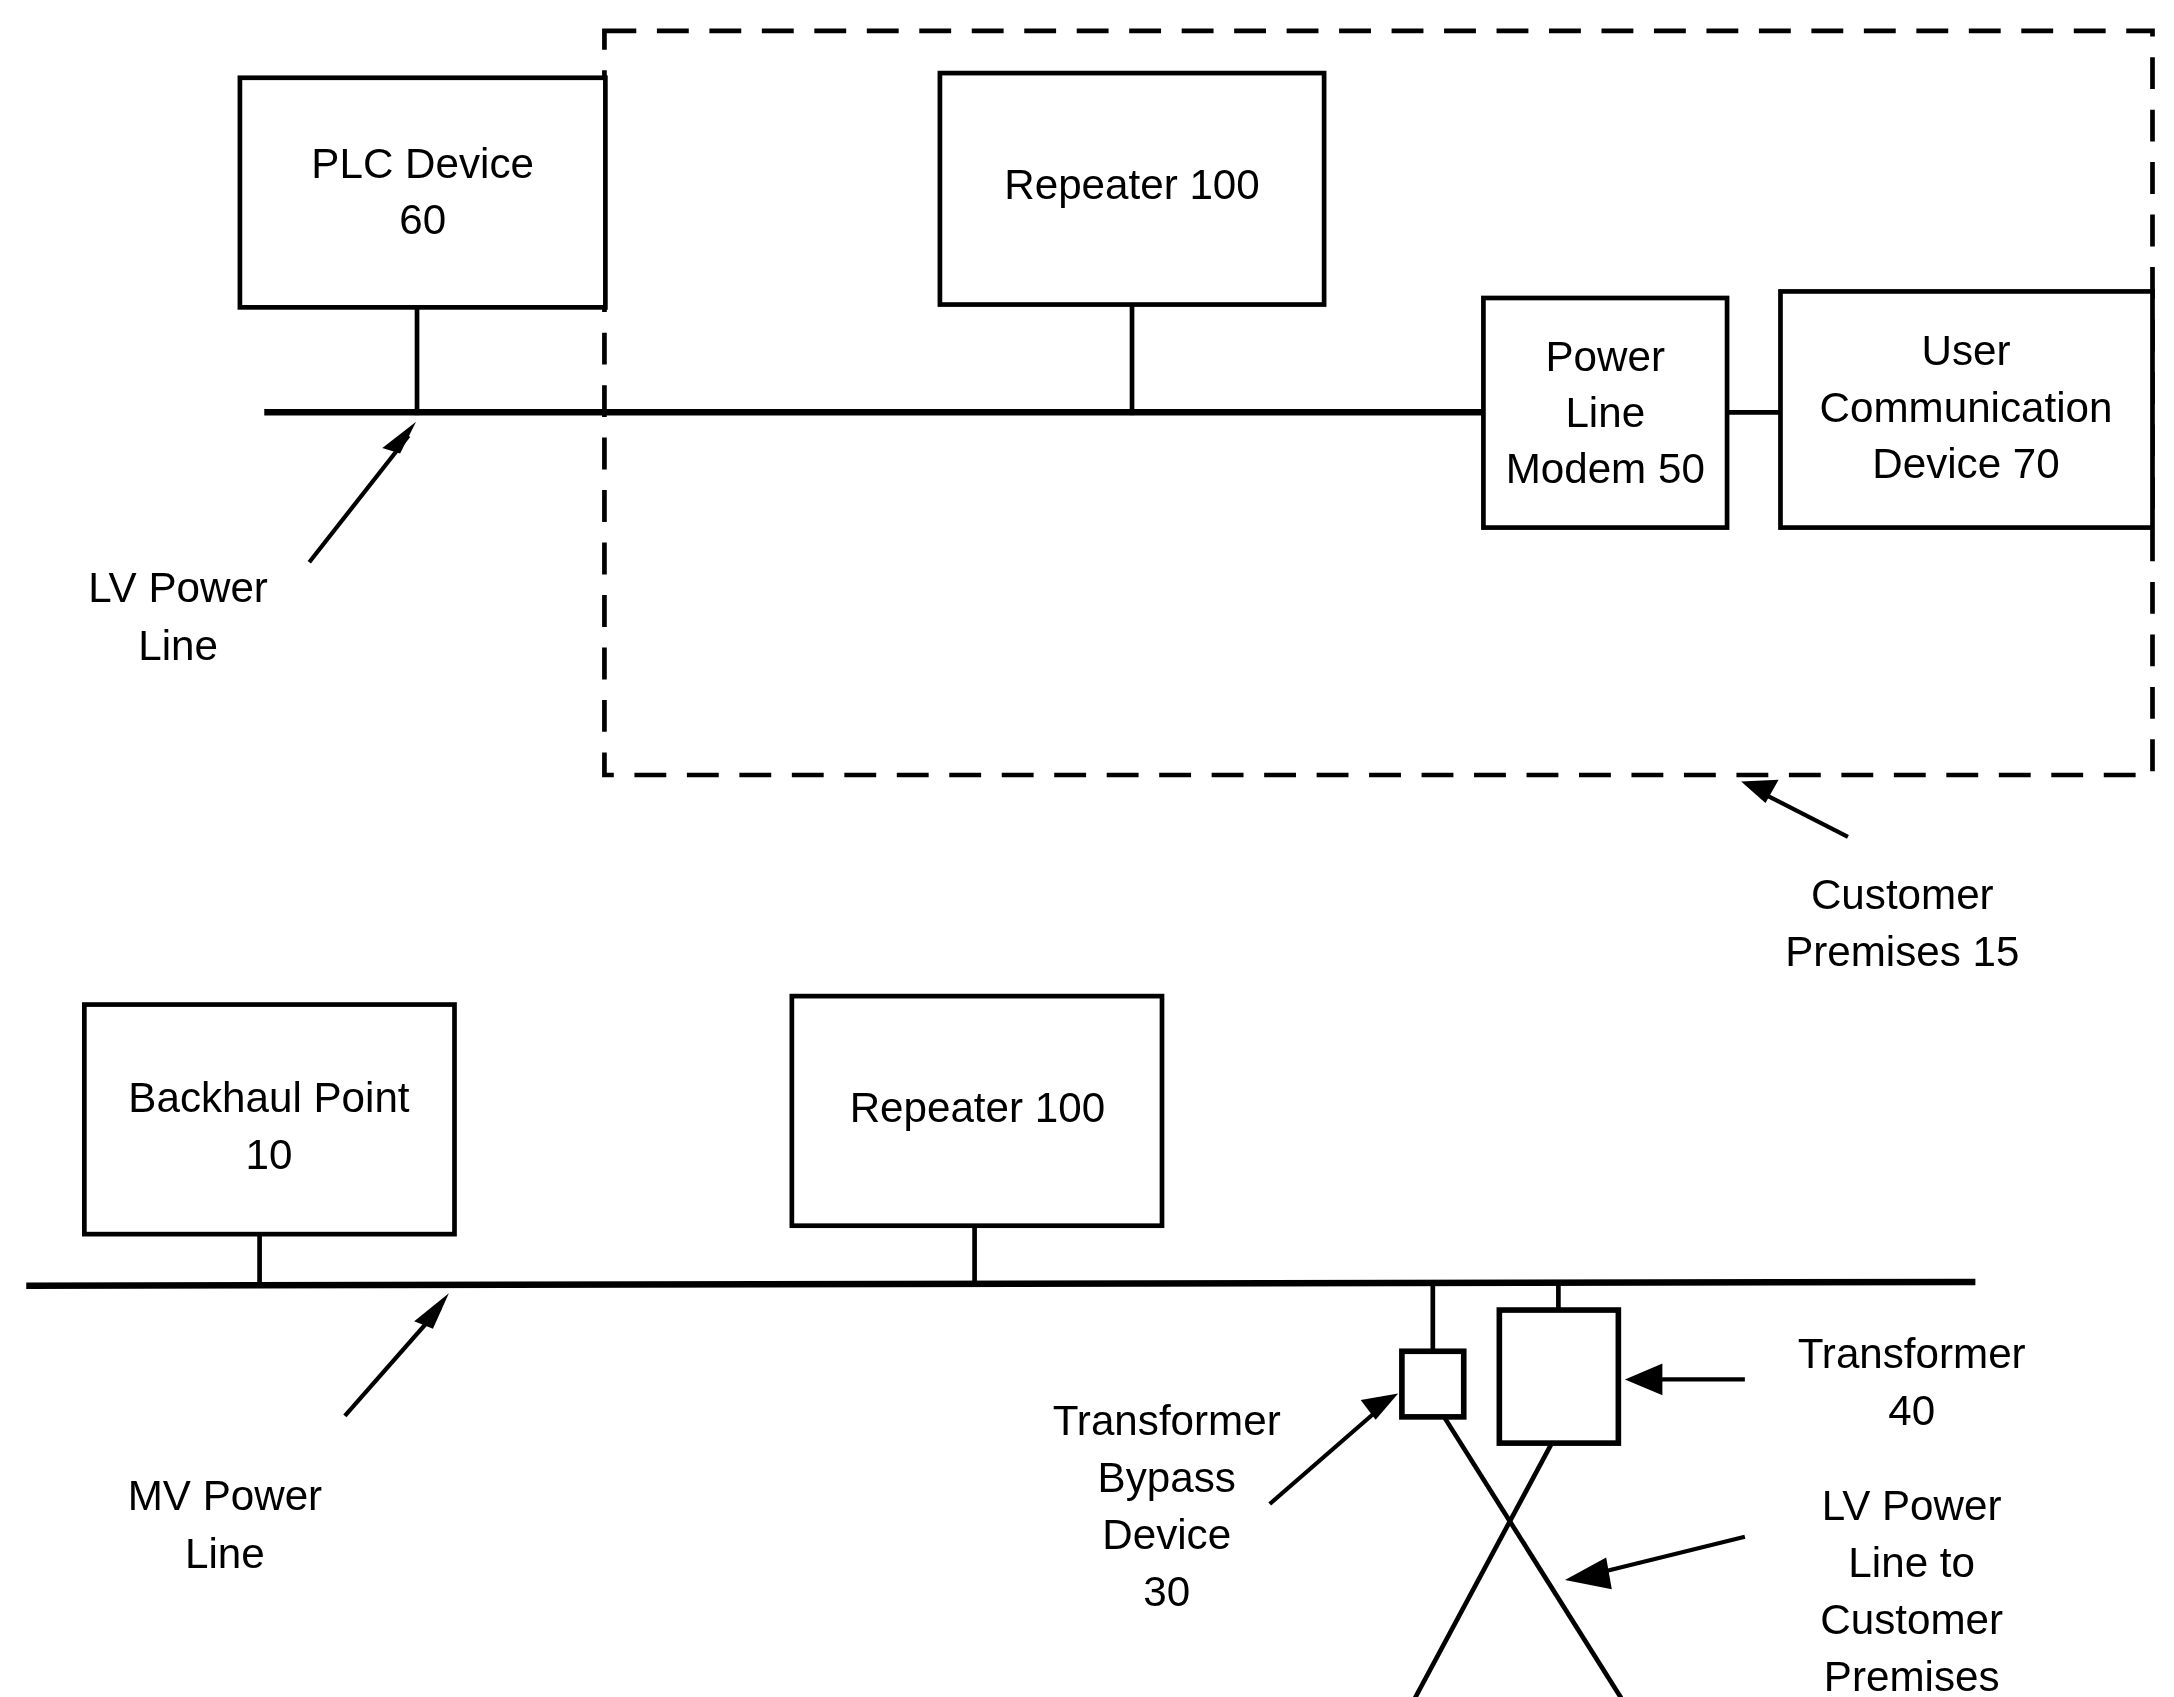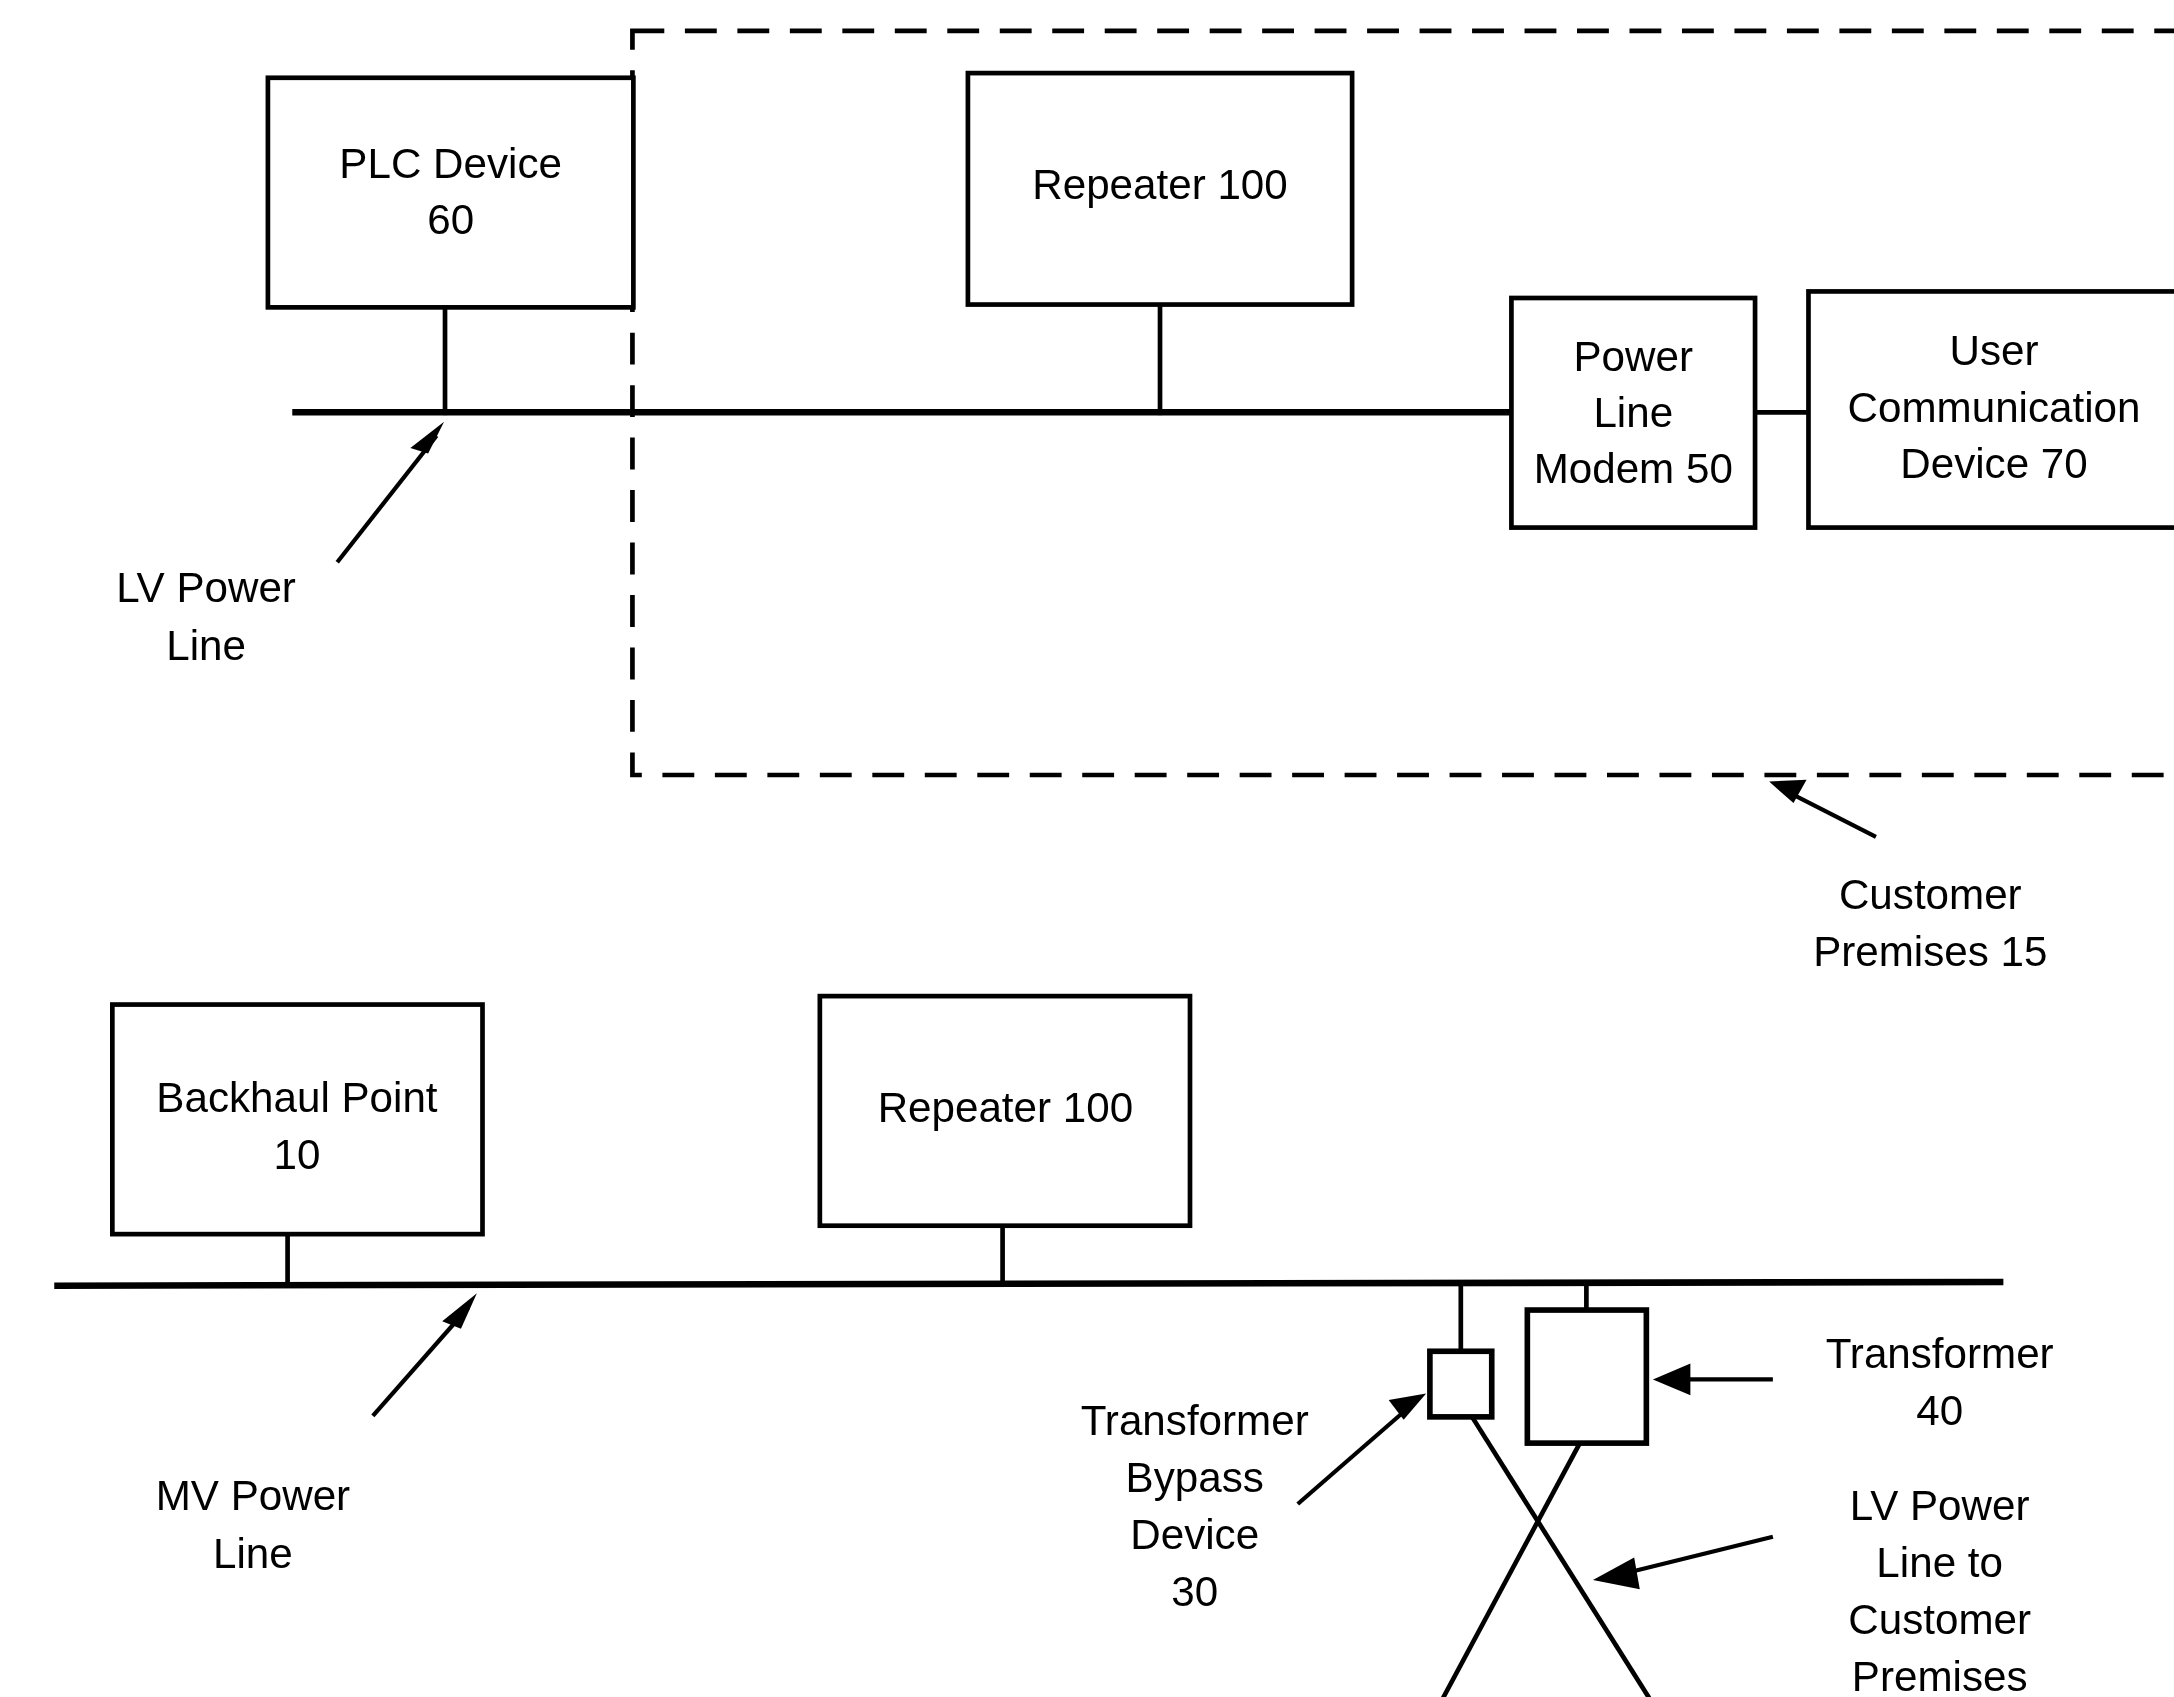--- a/index.html
+++ b/index.html
@@ -12,21 +12,20 @@
     width: 2175px;
     height: 1698px;
     overflow: hidden;
     font-family: "Liberation Sans", sans-serif;
   }
   #diagram-root {
     position: relative;
     width: 2119px;
     height: 1698px;
     background: #ffffff;
-    margin-left: 28px;
   }
   svg.diagram-canvas {
     display: block;
     width: 2175px;
     height: 1698px;
   }
   .box-rect {
     fill: #ffffff;
     stroke: #000000;
     stroke-width: 5;

